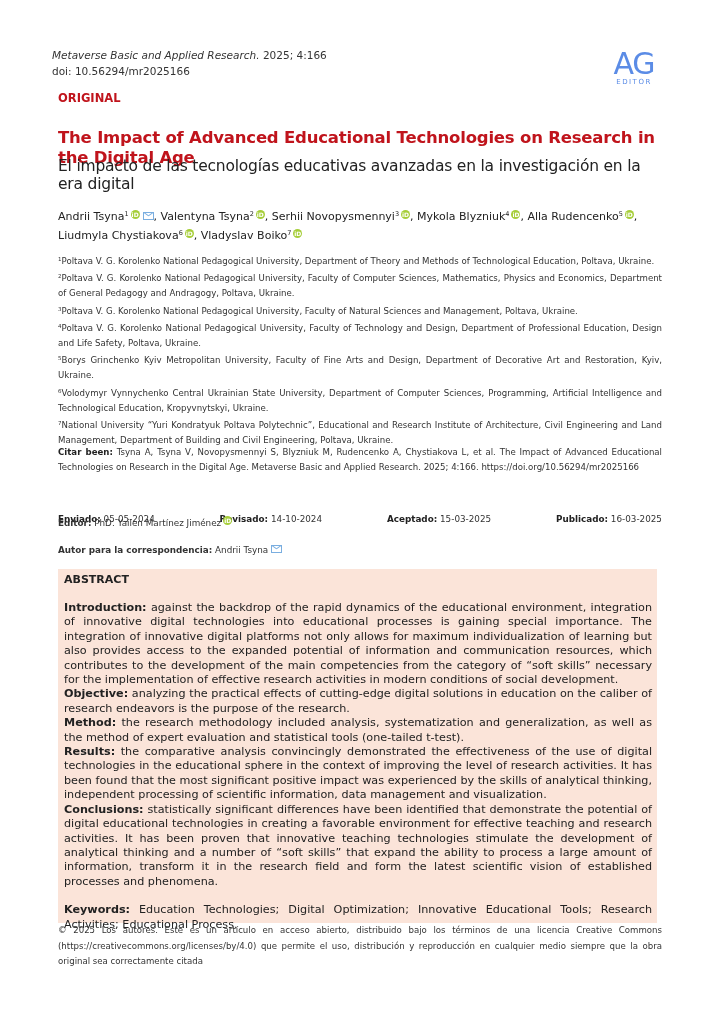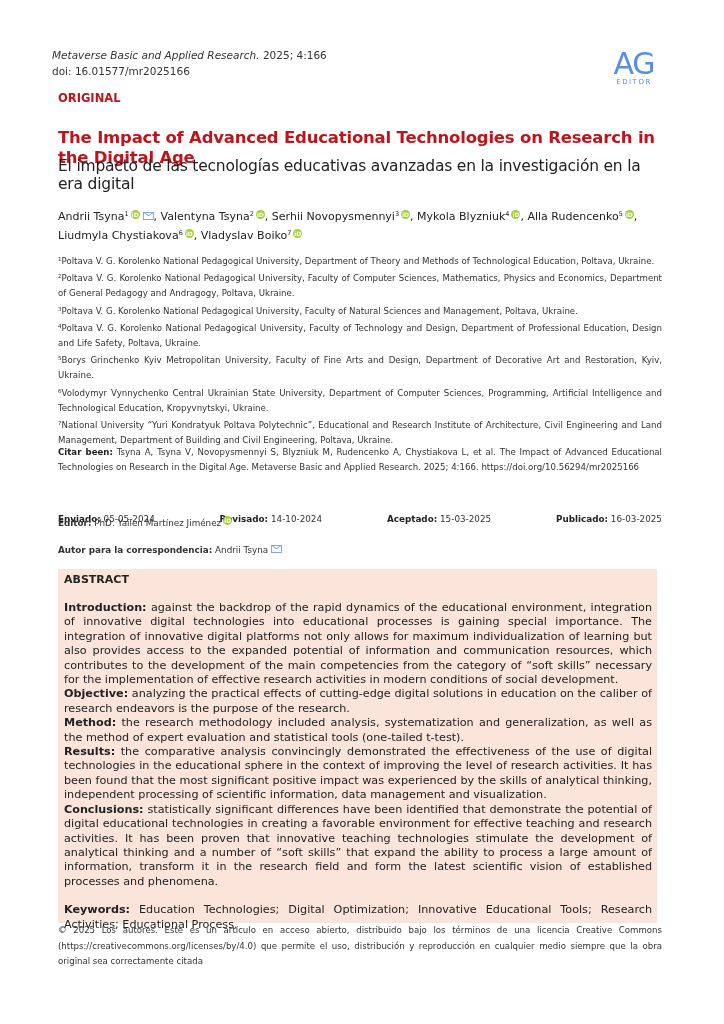--- a/index.html
+++ b/index.html
@@ -38,21 +38,21 @@
   .abstract .kw { margin-top: 14px !important; }
   .license { position: absolute; left: 58px; top: 923px; width: 604px; font-size: 8.6px; line-height: 15.5px; color: #333; text-align: justify; }
 </style>
 </head>
 <body>
 
 <div class="page">
 
   <div class="journal">
     <div><span class="jname">Metaverse Basic and Applied Research.</span><span> 2025; 4:166</span></div>
-    <div>doi: 16.01577/mr2025166</div>
+    <div>doi: 10.56294/mr2025166</div>
   </div>
 
   <div class="logo">
     <div class="ag">AG</div>
     <div class="ed">EDITOR</div>
   </div>
 
   <div class="section-tag">ORIGINAL</div>
 
   <div class="title-en">The Impact of Advanced Educational Technologies on Research in the Digital Age</div>

